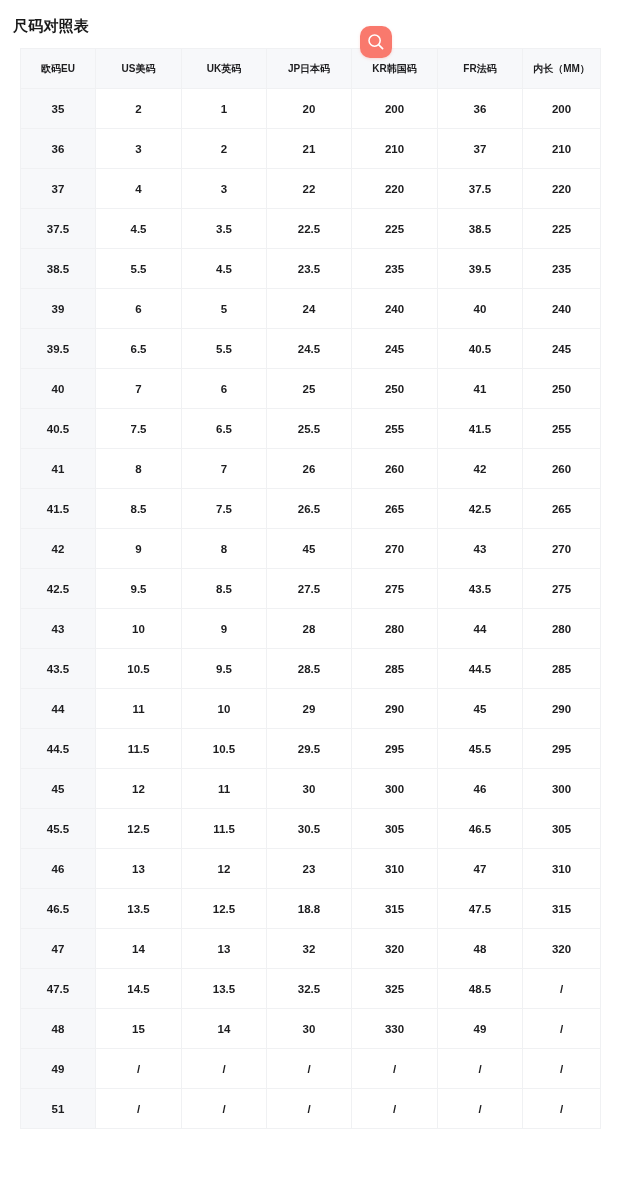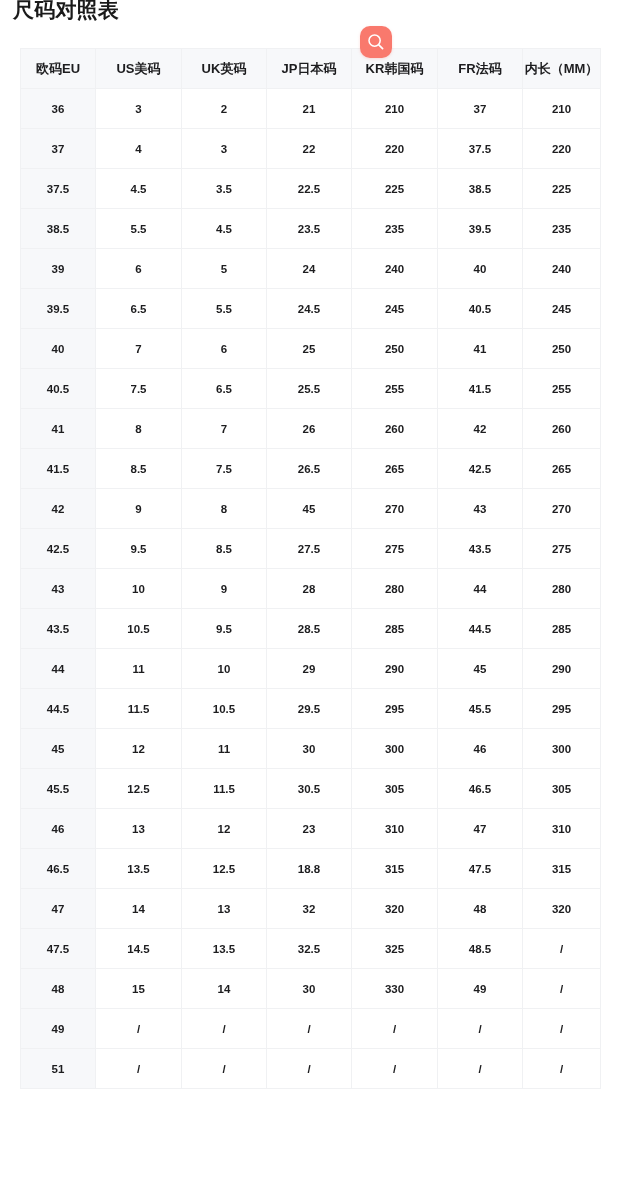--- a/index.html
+++ b/index.html
@@ -13,22 +13,22 @@
     font-family: "Liberation Sans", "DejaVu Sans", sans-serif;
     -webkit-font-smoothing: antialiased;
     overflow: hidden;
     position: relative;
   }
 
   
   .page-title {
     position: absolute;
     left: 13px;
-    top: 0;
-    font-size: 21px;
+    top: 16px;
+    font-size: 15px;
     font-weight: bold;
     color: #1a1a1a;
     letter-spacing: 0.2px;
     line-height: 20px;
   }
 
   
   .search-fab {
     position: absolute;
     left: 360px;
@@ -78,21 +78,21 @@
     vertical-align: middle;
     font-size: 11.5px;
     font-weight: bold;
     color: #1d1d1f;
     padding: 0;
     box-sizing: border-box;
     background: #ffffff;
   }
   table.size-table thead th {
     background: #f7f8fa;
-    font-size: 13px;
+    font-size: 10px;
     font-weight: bold;
     color: #1d1d1f;
   }
   table.size-table tbody td.col-eu {
     background: #f7f8fa;
   }
 </style>
 </head>
 <body>
 
@@ -124,20 +124,29 @@
           <th>US美码</th>
           <th>UK英码</th>
           <th>JP日本码</th>
           <th>KR韩国码</th>
           <th>FR法码</th>
           <th>内长（MM）</th>
         </tr>
     </thead>
     <tbody id="table-body">
         <tr>
+          <td class="col-eu">35</td>
+          <td>2</td>
+          <td>1</td>
+          <td>20</td>
+          <td>200</td>
+          <td>36</td>
+          <td>200</td>
+        </tr>
+        <tr>
           <td class="col-eu">36</td>
           <td>3</td>
           <td>2</td>
           <td>21</td>
           <td>210</td>
           <td>37</td>
           <td>210</td>
         </tr>
         <tr>
           <td class="col-eu">37</td>

